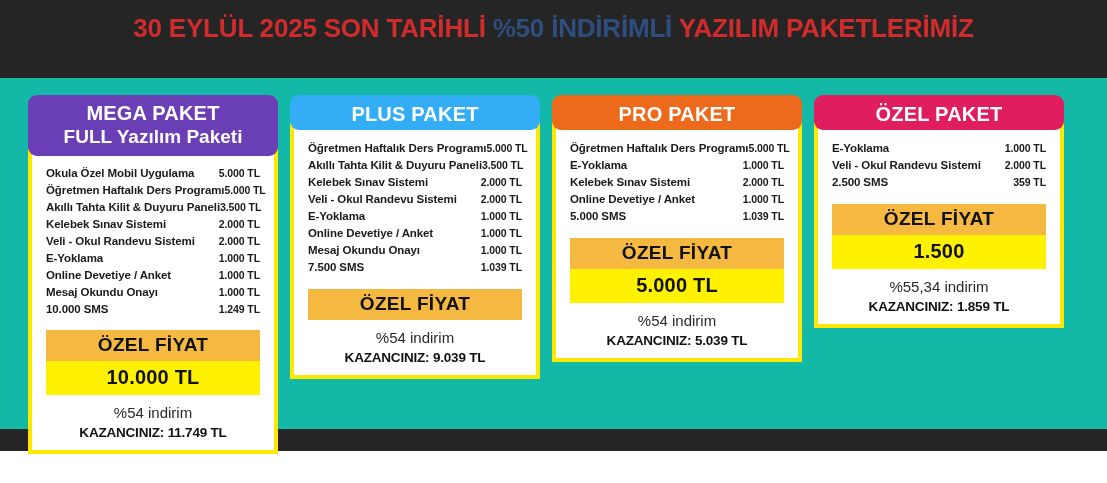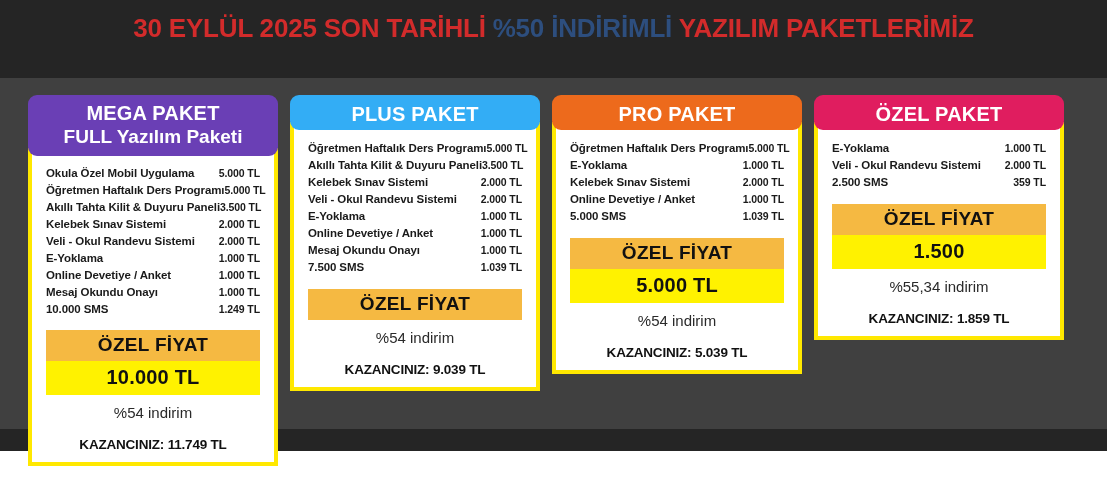--- a/index.html
+++ b/index.html
@@ -34,21 +34,21 @@
     line-height: 1;
     padding-bottom: 22px;
   }
   .t-red  { color: #D22B2B; }
   .t-blue { color: #2D4E7E; }
 
   
   .stage {
     width: 1107px;
     height: 373px;
-    background: #404040;
+    background: #14b8a6;
     position: relative;
   }
 
   .cards {
     position: absolute;
     left: 28px;
     top: 17px;
     width: 1051px;
     display: flex;
     gap: 12px;
@@ -129,21 +129,21 @@
     text-align: center;
     font-size: 15px;
     color: #2a2a2a;
     margin-top: 9px;
   }
   .gain {
     text-align: center;
     font-size: 13.5px;
     font-weight: bold;
     color: #111111;
-    margin-top: 16px;
+    margin-top: 4px;
     letter-spacing: -0.2px;
   }
 
   
   .footer-strip {
     position: absolute;
     left: 0;
     bottom: 0;
     width: 1107px;
     height: 22px;

